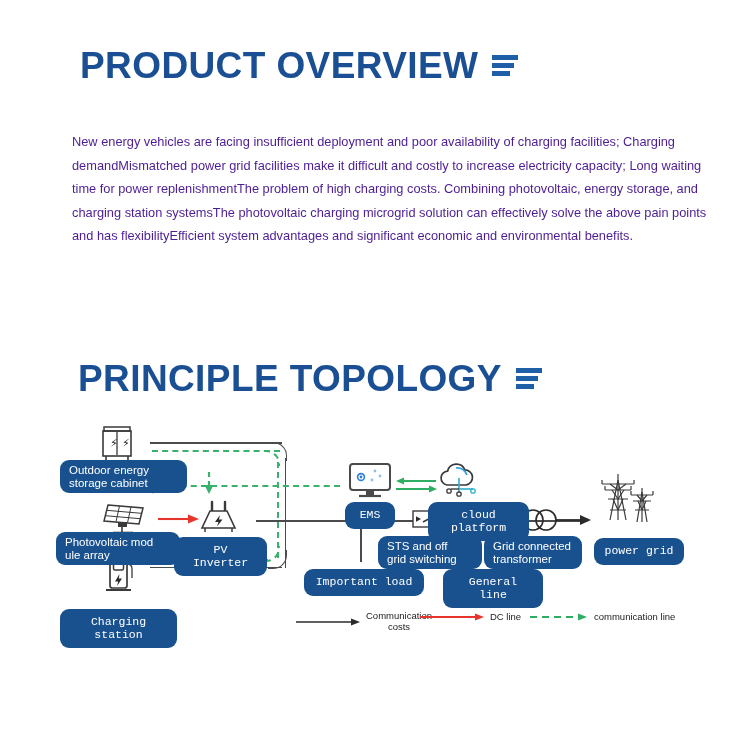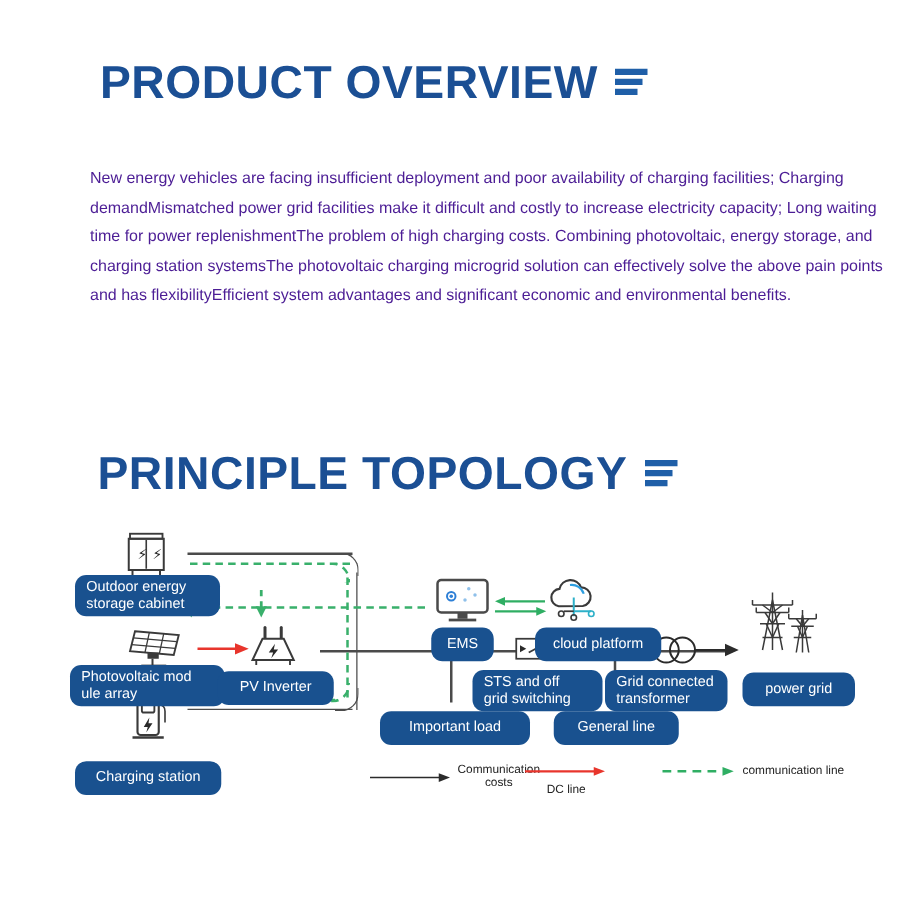--- a/index.html
+++ b/index.html
@@ -44,21 +44,21 @@
     position:absolute;
     background:#19518f;color:#fff;
     border-radius:9px;
     font-size:11.5px;
     line-height:12.5px;
     padding:4px 9px;
     white-space:pre-line;
     text-align:left;
     box-sizing:border-box;
   }
-  .lbl.center{text-align:center;}
+  .lbl.center{text-align:center;font-family:Liberation Mono, monospace;}
 
   .icon-box{position:absolute;}
 
   
   .wire{position:absolute;background:#4b4b4b;}
   .wire.h{height:1.6px;}
   .wire.v{width:1.6px;}
 
   .greenline{position:absolute;}
   .greenline.h{height:0;border-top:2.2px dashed #39b06b;}
@@ -254,21 +254,21 @@
           <path d="M6 14 L6 10 M38 14 L38 10 M9 20 L9 16 M35 20 L35 16"></path>
           <path d="M46 22 L41 52 M46 22 L51 52"></path>
           <path d="M35 25 L57 25 M37 31 L55 31 M39 40 L53 40"></path>
           <path d="M46 18 L46 52"></path>
           <path d="M41 25 L46 31 M51 25 L46 31 M42 31 L46 40 M50 31 L46 40"></path>
           <path d="M35 25 L35 21 M57 25 L57 21"></path>
         </g>
       </svg>
     </div>
 
-    <div class="lbl" style="left:60px;top:52px;width:116px;">Outdoor energy
+    <div class="lbl" style="left:60px;top:52px;width:127px;">Outdoor energy
 storage cabinet</div>
     <div class="lbl" style="left:56px;top:124px;width:124px;">Photovoltaic mod
 ule array</div>
     <div class="lbl center" style="left:174px;top:129px;width:93px;padding-top:7px;padding-bottom:7px;">PV Inverter</div>
     <div class="lbl center" style="left:60px;top:201px;width:117px;padding-top:7px;padding-bottom:7px;">Charging station</div>
     <div class="lbl center" style="left:345px;top:94px;width:50px;padding-top:7px;padding-bottom:7px;">EMS</div>
     <div class="lbl center" style="left:428px;top:94px;width:101px;padding-top:7px;padding-bottom:7px;">cloud platform</div>
     <div class="lbl" style="left:378px;top:128px;width:104px;">STS and off
 grid switching</div>
     <div class="lbl center" style="left:304px;top:161px;width:120px;padding-top:7px;padding-bottom:7px;">Important load</div>
@@ -283,21 +283,21 @@
 
     <div class="legend-item" style="left:0px;top:2px;">
       <svg width="66" height="12">
         <line x1="0" y1="6" x2="56" y2="6" stroke="#2b2b2b" stroke-width="1.3"></line>
         <polygon points="64,6 55,2.5 55,9.5" fill="#2b2b2b"></polygon>
       </svg>
       <span class="legend-text" style="text-align:center;">Communication
 costs</span>
     </div>
 
-    <div class="legend-item" style="left:124px;top:2px;flex-direction:column;">
+    <div class="legend-item" style="left:124px;top:2px;">
       <svg width="66" height="12">
         <line x1="0" y1="6" x2="56" y2="6" stroke="#e8352c" stroke-width="1.8"></line>
         <polygon points="64,6 55,2.5 55,9.5" fill="#e8352c"></polygon>
       </svg>
       <span class="legend-text">DC line</span>
     </div>
 
     <div class="legend-item" style="left:234px;top:2px;">
       <svg width="60" height="12">
         <line x1="0" y1="6" x2="48" y2="6" stroke="#2fae63" stroke-width="1.9" stroke-dasharray="7,5"></line>

